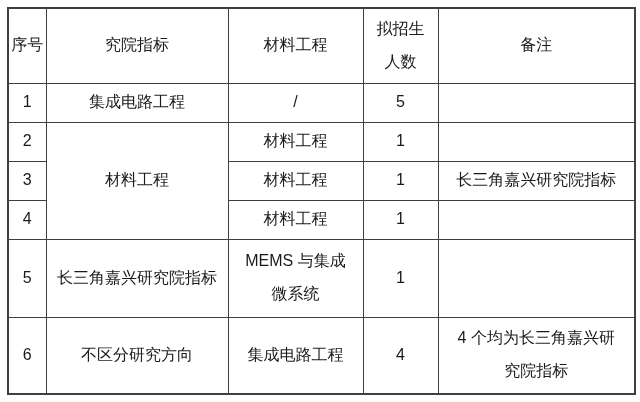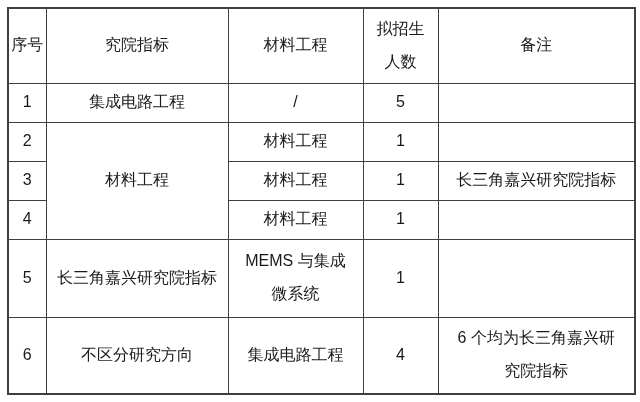--- a/index.html
+++ b/index.html
@@ -113,18 +113,18 @@
 微系统</td>
         <td>1</td>
         <td></td>
       </tr>
 
       <tr class="row-l2">
         <td>6</td>
         <td>不区分研究方向</td>
         <td>集成电路工程</td>
         <td>4</td>
-        <td>6 个均为长三角嘉兴研
+        <td>4 个均为长三角嘉兴研
 究院指标</td>
       </tr>
     </tbody>
   </table>
 </div>
 
 </body></html>

